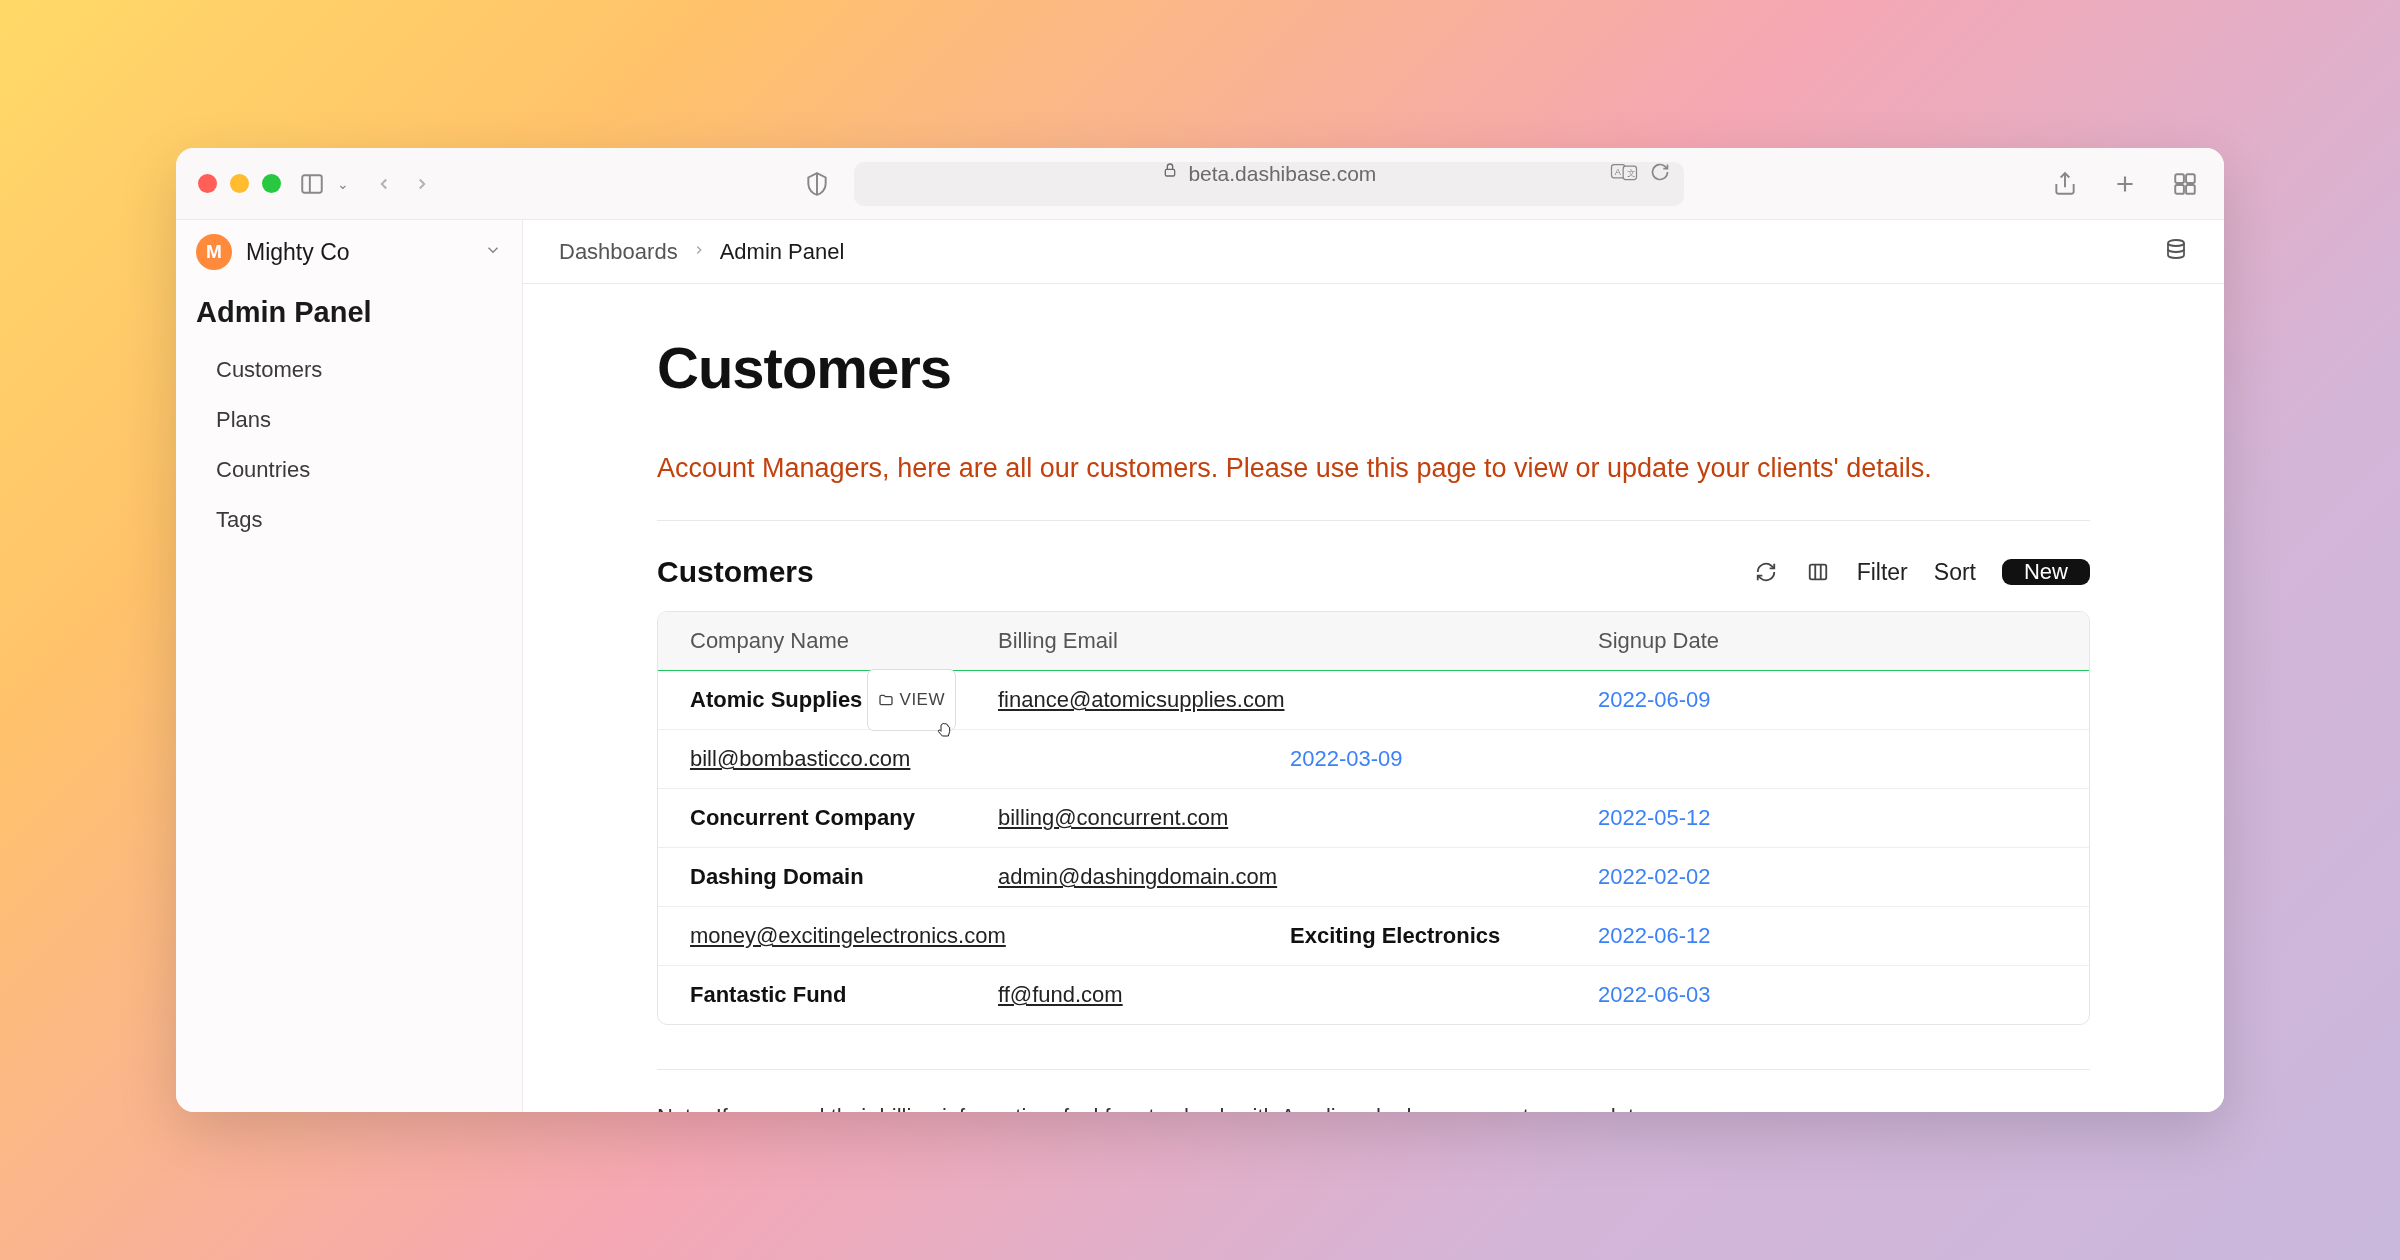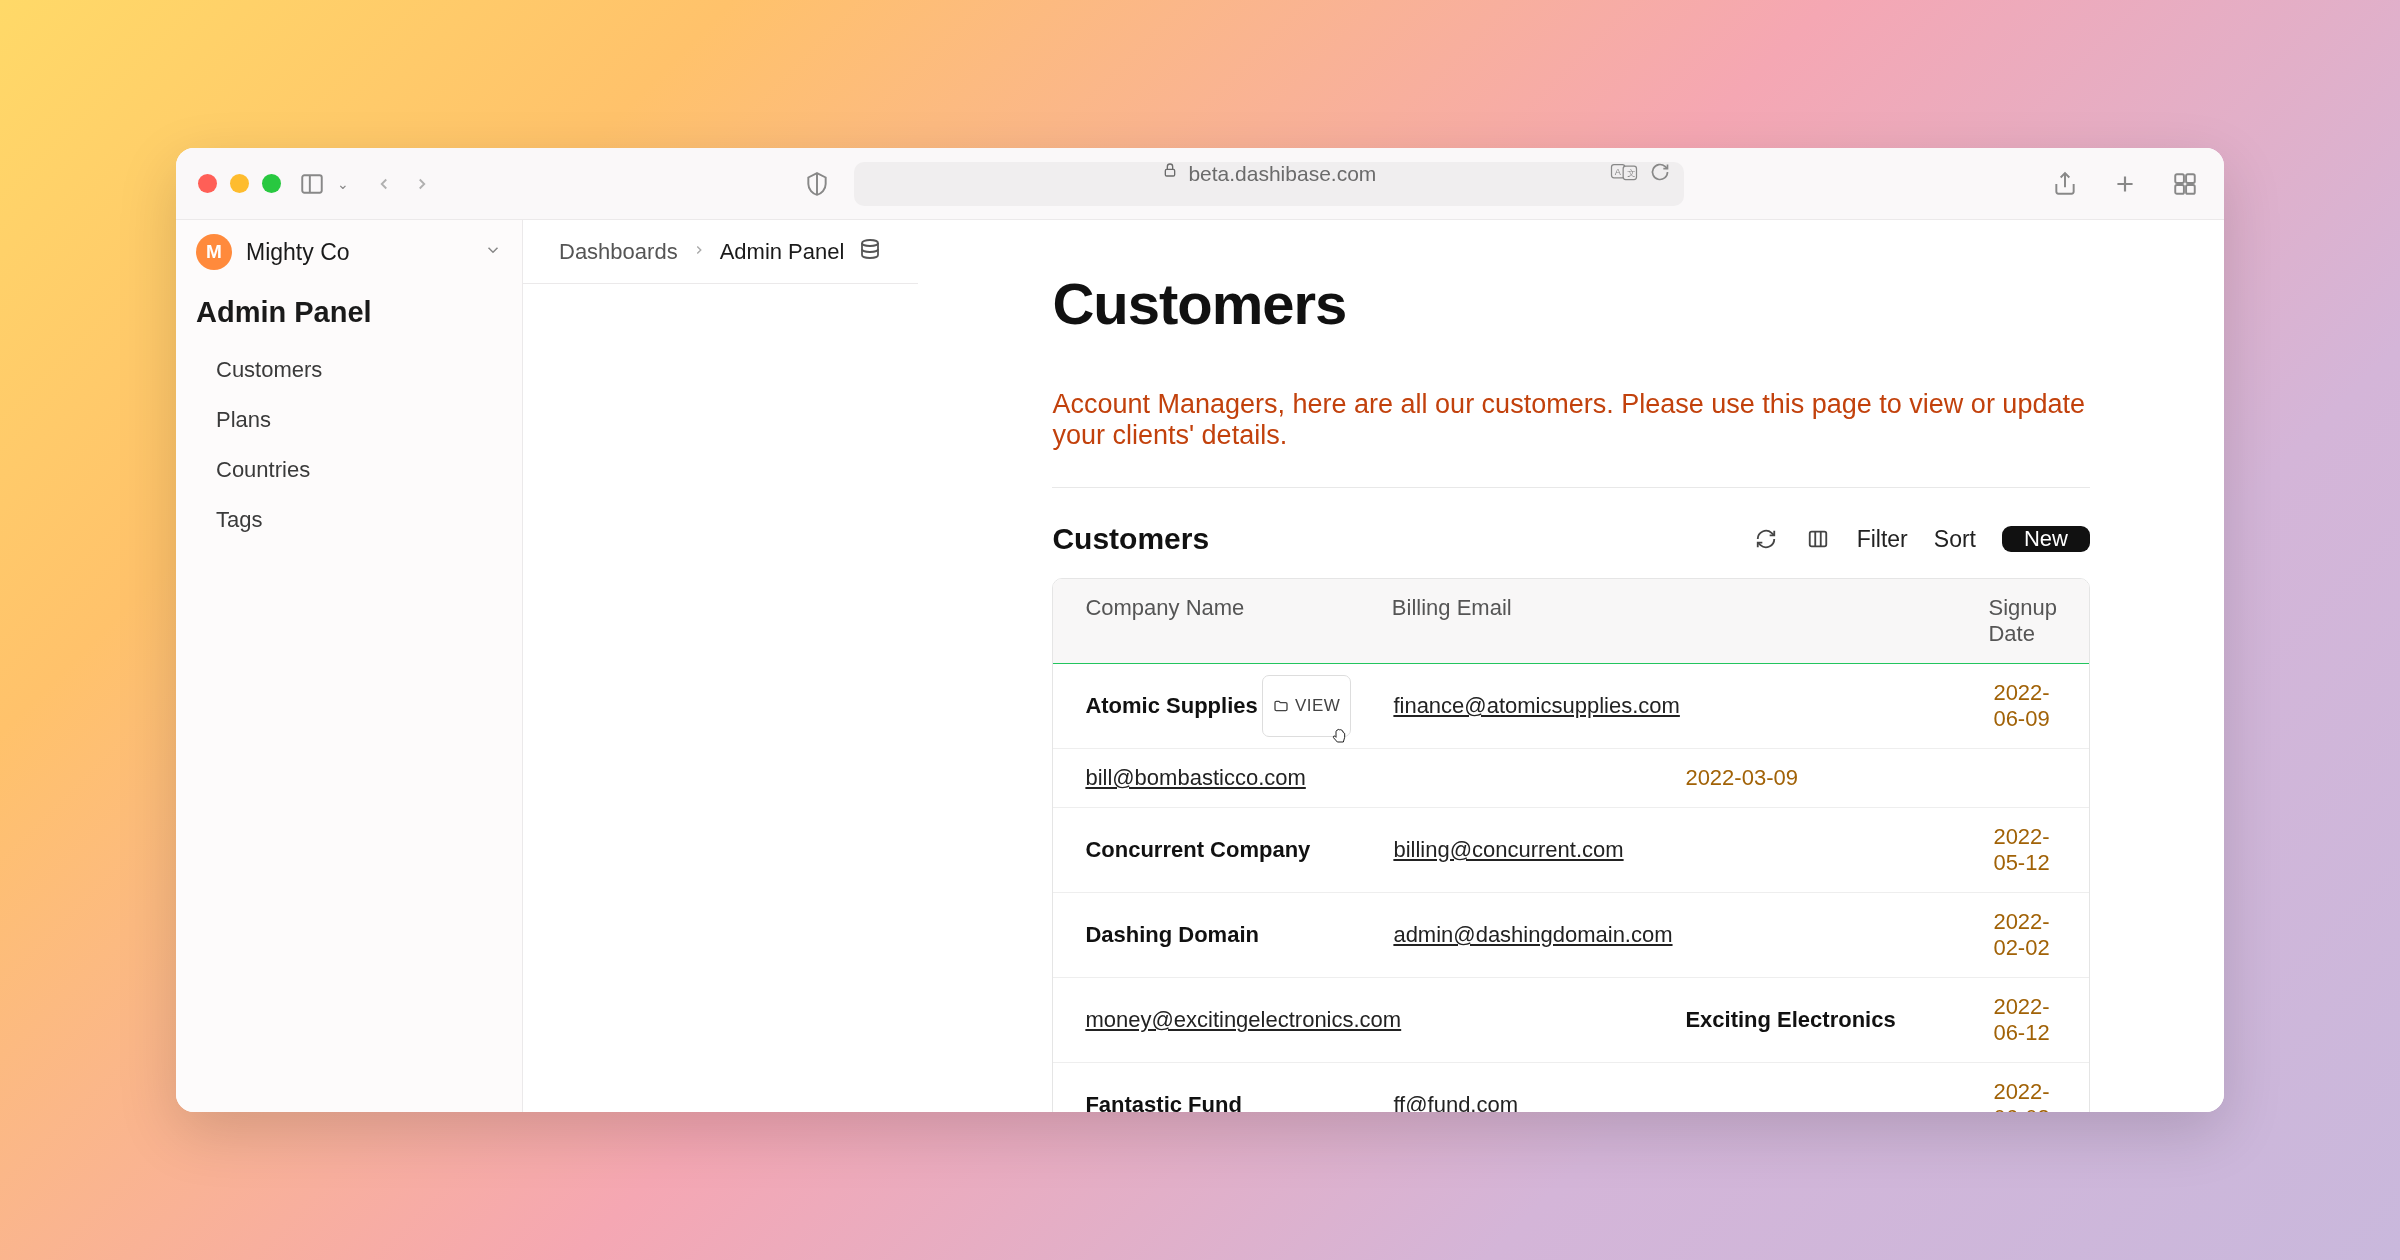--- a/index.html
+++ b/index.html
@@ -79,21 +79,21 @@
   width: 36px; height: 36px; border-radius: 50%;
   background: #ff8a3c; color: #fff;
   display: flex; align-items: center; justify-content: center;
   font-weight: 600; font-size: 19px;
 }
 .ws-name { font-size: 23px; font-weight: 500; color: #1a1a1a; flex: 1; }
 .ws-caret { color: #888; }
 .panel-title { font-size: 29px; font-weight: 700; color: #1a1a1a; padding: 12px 20px 10px; }
 .nav-list { padding: 6px 0; }
 .nav-item { padding: 12px 40px; font-size: 22px; color: #3a3a3a; cursor: pointer; }
-.main { flex: 1; display: flex; flex-direction: row; overflow: hidden; background: #fff; }
+.main { flex: 1; display: flex; flex-direction: column; overflow: hidden; background: #fff; }
 .topbar {
   height: 64px;
   border-bottom: 1px solid #ebe9ea;
   display: flex;
   align-items: center;
   padding: 0 36px;
   gap: 14px;
 }
 .crumb { font-size: 22px; color: #555; cursor: pointer; }
 .crumb.current { color: #1a1a1a; }
@@ -115,21 +115,21 @@
 .th-row { display: flex; background: #f8f7f7; border-bottom: 1px solid #22c55e; }
 .td-row { display: flex; border-bottom: 1px solid #eee; align-items: center; }
 .td-row:last-child { border-bottom: none; }
 .cell { padding: 16px 32px; font-size: 22px; }
 .col1 { width: 308px; position: relative; }
 .col2 { width: 600px; }
 .col3 { flex: 1; }
 .th { color: #555; font-weight: 400; }
 .td.col1 { font-weight: 600; color: #111; display: flex; align-items: center; gap: 12px; }
 .email-link { color: #222; text-decoration: underline; cursor: pointer; }
-.td.col3 { color: #a16207; }
+.td.col3 { color: #3b82f6; }
 .view-chip {
   position: absolute;
   right: 10px;
   top: 50%;
   transform: translateY(-50%);
   background: #fff;
   border: 1px solid #ddd;
   border-radius: 7px;
   padding: 20px 10px;
   font-size: 17px;

